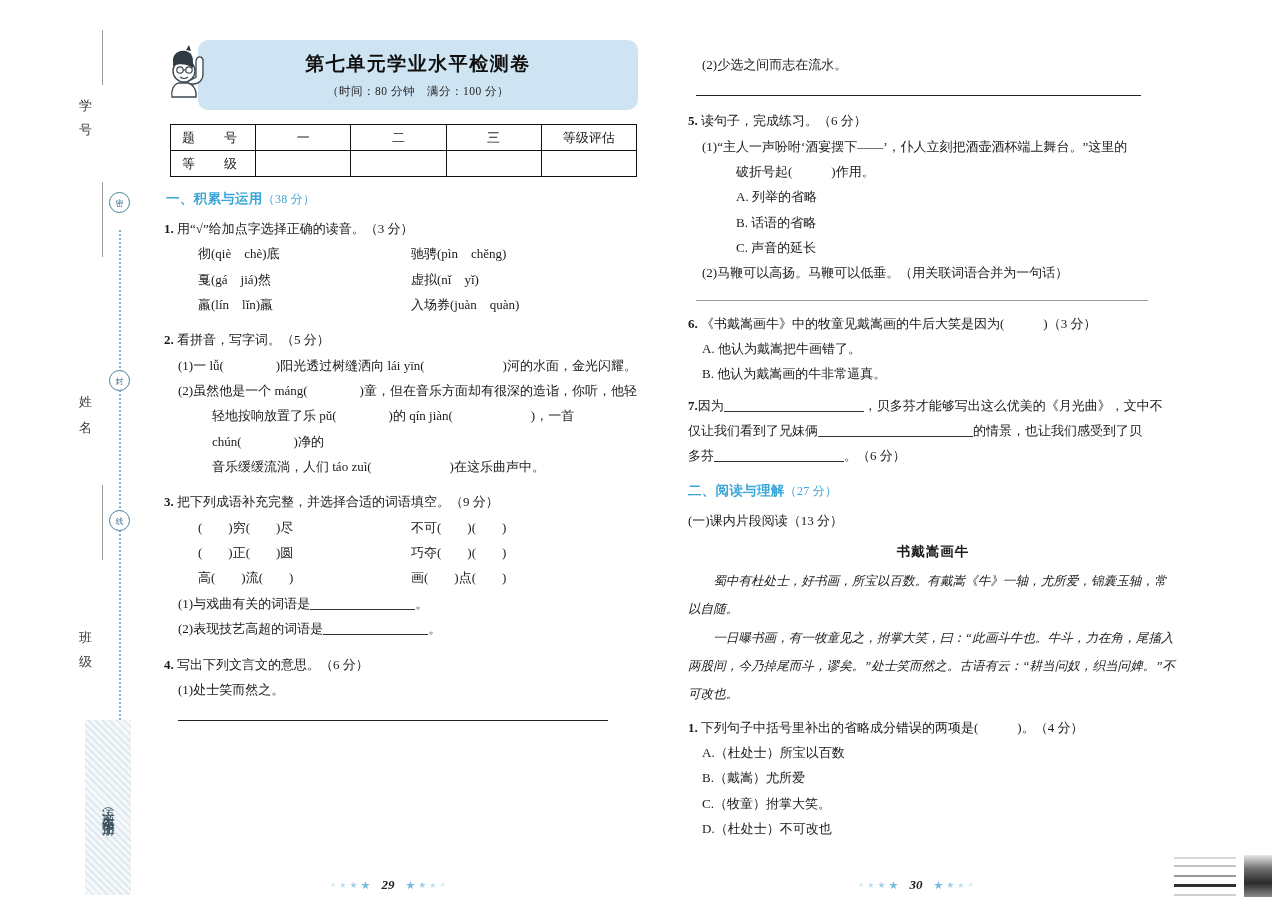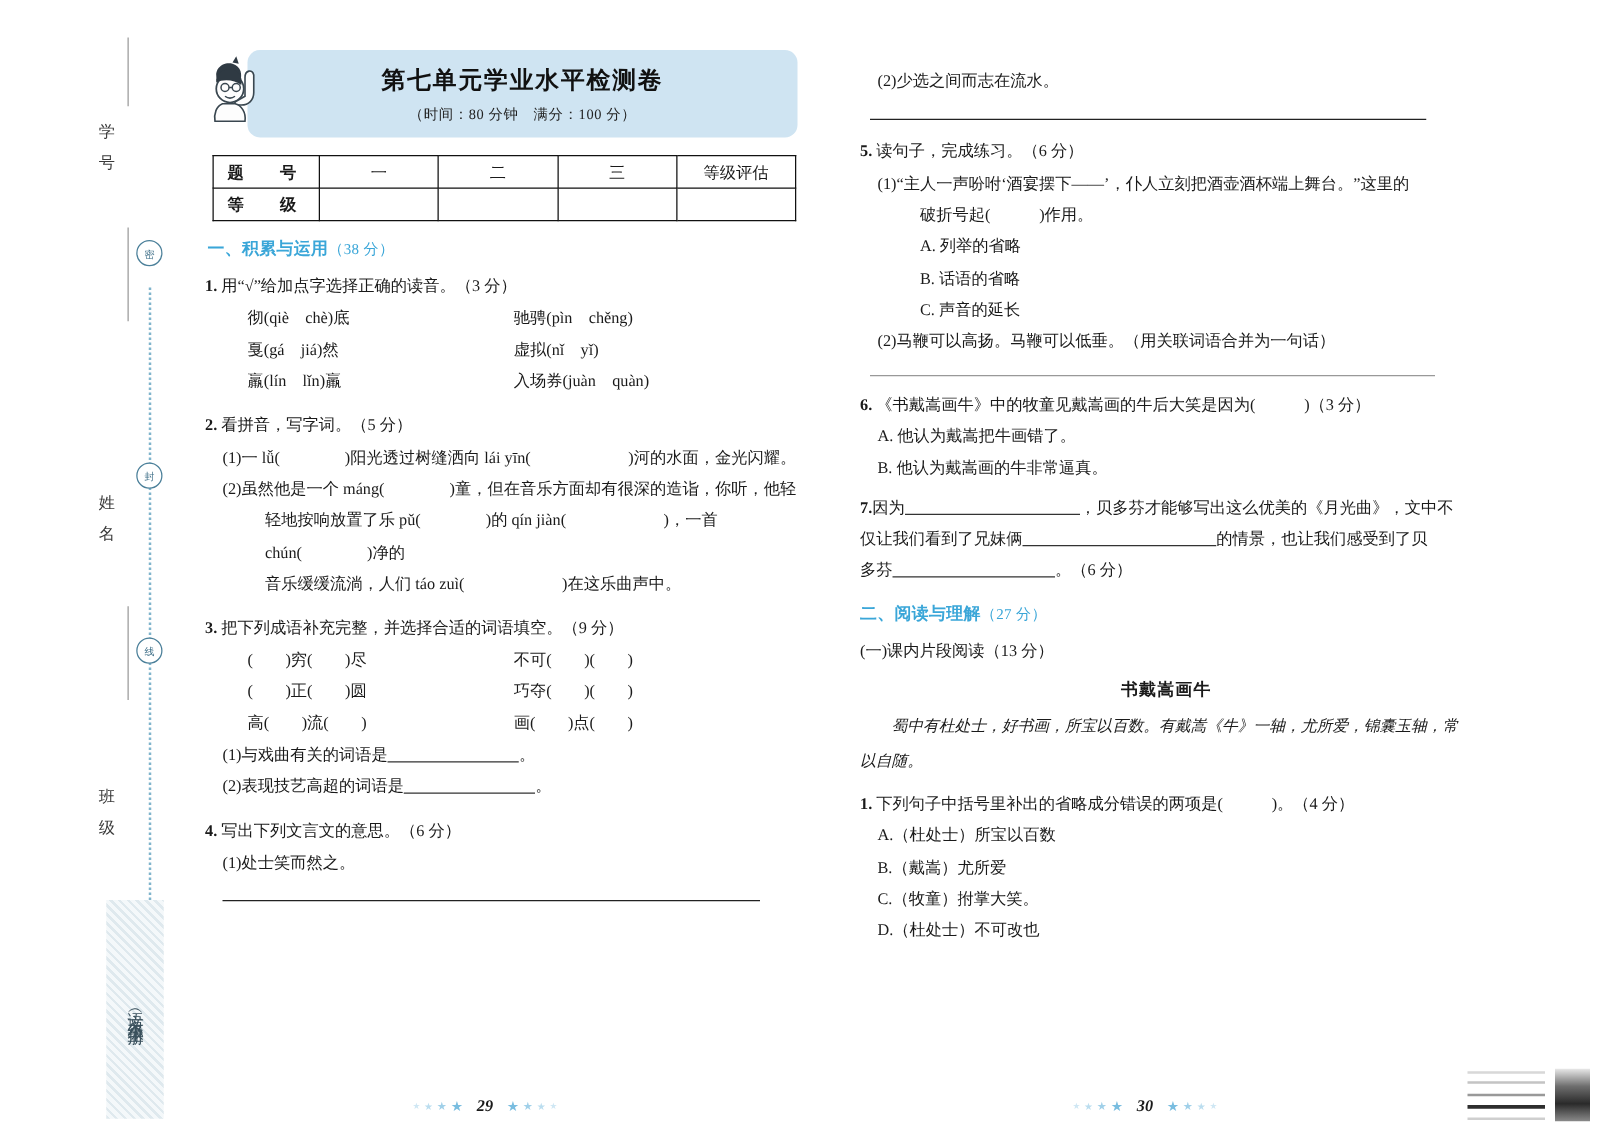--- a/index.html
+++ b/index.html
@@ -64,21 +64,21 @@
 
   
   table.score {
     margin-top:14px; margin-left:14px;
     border-collapse:collapse; width:467px;
     font-size:13px;
   }
   table.score td {
     border:1.2px solid #111; height:26px; text-align:center; vertical-align:middle;
   }
-  table.score td.hdr { font-weight:bold; letter-spacing:8px; padding-left:1px; width:90px; }
+  table.score td.hdr { font-weight:normal; letter-spacing:8px; padding-left:1px; width:90px; }
   table.score td.lvl { width:105px; }
 
   
   .sect-head {
     color:#3aa6d8; font-weight:bold; font-size:13.5px;
     margin-top:13px; margin-bottom:8px; letter-spacing:.3px;
   }
   .sect-head .pts { font-weight:normal; font-size:12px; }
 
   
@@ -309,20 +309,21 @@
     </div>
 
     <div class="sect-head">
       <span>二、阅读与理解</span><span class="pts">（27 分）</span>
     </div>
     <div class="q" style="margin-top:2px;">(一)课内片段阅读（13 分）</div>
 
     <div class="passage-title">书戴嵩画牛</div>
     <div class="passage">
       <p>蜀中有杜处士，好书画，所宝以百数。有戴嵩《牛》一轴，尤所爱，锦囊玉轴，常以自随。</p>
+      <p>一日曝书画，有一牧童见之，拊掌大笑，曰：“此画斗牛也。牛斗，力在角，尾搐入两股间，今乃掉尾而斗，谬矣。”处士笑而然之。古语有云：“耕当问奴，织当问婢。”不可改也。</p>
     </div>
 
     <div class="q" style="margin-top:6px;">
       <div>
         <span class="qnum">1.</span>
         <span>下列句子中括号里补出的省略成分错误的两项是(　　　)。（4 分）</span>
       </div>
       <div class="indent1 optgrid">
         <div>A.（杜处士）所宝以百数</div>
         <div>B.（戴嵩）尤所爱</div>

